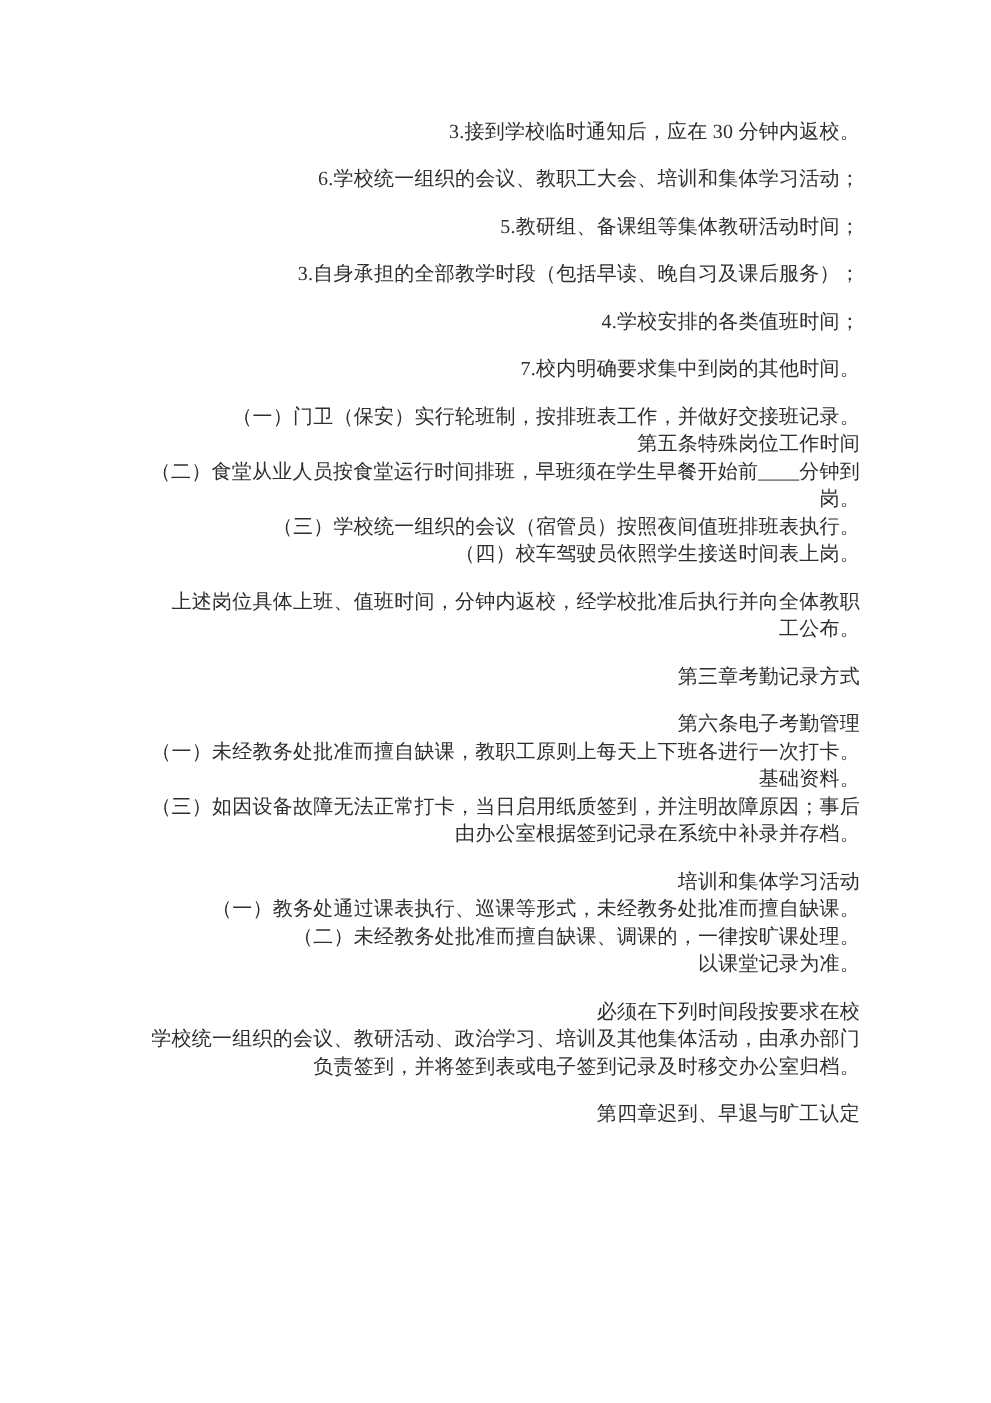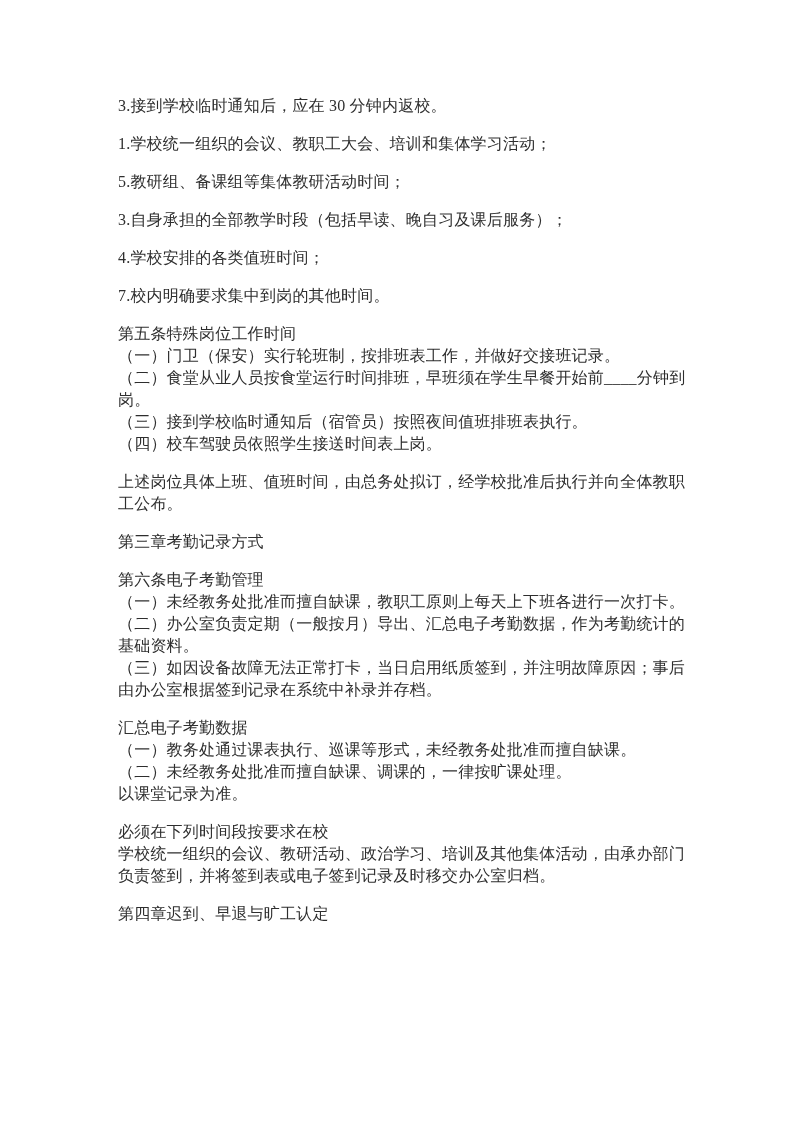--- a/index.html
+++ b/index.html
@@ -16,21 +16,21 @@
     font-family: "Liberation Serif", "DejaVu Serif", serif;
   }
   .doc {
     position: absolute;
     left: 118px;
     top: 95px;
     width: 570px;
     color: #2e2e2e;
     font-size: 16px;
     line-height: 22px;
-    text-align: left;
+    text-align: right;
   }
   .para {
     margin: 0 0 16px 0;
   }
   .ln {
     white-space: pre;
     letter-spacing: 0.2px;
   }
 </style>
 </head>
@@ -38,68 +38,67 @@
 
 <div class="page">
   <div class="doc">
 
     <div class="para">
       <div class="ln">3.接到学校临时通知后，应在 30 分钟内返校。</div>
     </div>
 
 
     <div class="para">
-      <div class="ln">1.学校统一组织的会议、教职工大会、培训和集体学习活动；</div>
+      <div class="ln">6.学校统一组织的会议、教职工大会、培训和集体学习活动；</div>
     </div>
 
     <div class="para">
       <div class="ln">5.教研组、备课组等集体教研活动时间；</div>
     </div>
 
     <div class="para">
       <div class="ln">3.自身承担的全部教学时段（包括早读、晚自习及课后服务）；</div>
     </div>
 
     <div class="para">
       <div class="ln">4.学校安排的各类值班时间；</div>
     </div>
 
     <div class="para">
       <div class="ln">7.校内明确要求集中到岗的其他时间。</div>
     </div>
 
     <div class="para">
+      <div class="ln">（一）门卫（保安）实行轮班制，按排班表工作，并做好交接班记录。</div>
       <div class="ln">第五条特殊岗位工作时间</div>
-      <div class="ln">（一）门卫（保安）实行轮班制，按排班表工作，并做好交接班记录。</div>
       <div class="ln">（二）食堂从业人员按食堂运行时间排班，早班须在学生早餐开始前____分钟到</div>
       <div class="ln">岗。</div>
-      <div class="ln">（三）接到学校临时通知后（宿管员）按照夜间值班排班表执行。</div>
+      <div class="ln">（三）学校统一组织的会议（宿管员）按照夜间值班排班表执行。</div>
       <div class="ln">（四）校车驾驶员依照学生接送时间表上岗。</div>
     </div>
 
     <div class="para">
-      <div class="ln">上述岗位具体上班、值班时间，由总务处拟订，经学校批准后执行并向全体教职</div>
+      <div class="ln">上述岗位具体上班、值班时间，分钟内返校，经学校批准后执行并向全体教职</div>
       <div class="ln">工公布。</div>
     </div>
 
     <div class="para">
       <div class="ln">第三章考勤记录方式</div>
     </div>
 
     <div class="para">
       <div class="ln">第六条电子考勤管理</div>
       <div class="ln">（一）未经教务处批准而擅自缺课，教职工原则上每天上下班各进行一次打卡。</div>
-      <div class="ln">（二）办公室负责定期（一般按月）导出、汇总电子考勤数据，作为考勤统计的</div>
       <div class="ln">基础资料。</div>
       <div class="ln">（三）如因设备故障无法正常打卡，当日启用纸质签到，并注明故障原因；事后</div>
       <div class="ln">由办公室根据签到记录在系统中补录并存档。</div>
     </div>
 
     <div class="para">
-      <div class="ln">汇总电子考勤数据</div>
+      <div class="ln">培训和集体学习活动</div>
       <div class="ln">（一）教务处通过课表执行、巡课等形式，未经教务处批准而擅自缺课。</div>
       <div class="ln">（二）未经教务处批准而擅自缺课、调课的，一律按旷课处理。</div>
       <div class="ln">以课堂记录为准。</div>
     </div>
 
     <div class="para">
       <div class="ln">必须在下列时间段按要求在校</div>
       <div class="ln">学校统一组织的会议、教研活动、政治学习、培训及其他集体活动，由承办部门</div>
       <div class="ln">负责签到，并将签到表或电子签到记录及时移交办公室归档。</div>
     </div>

